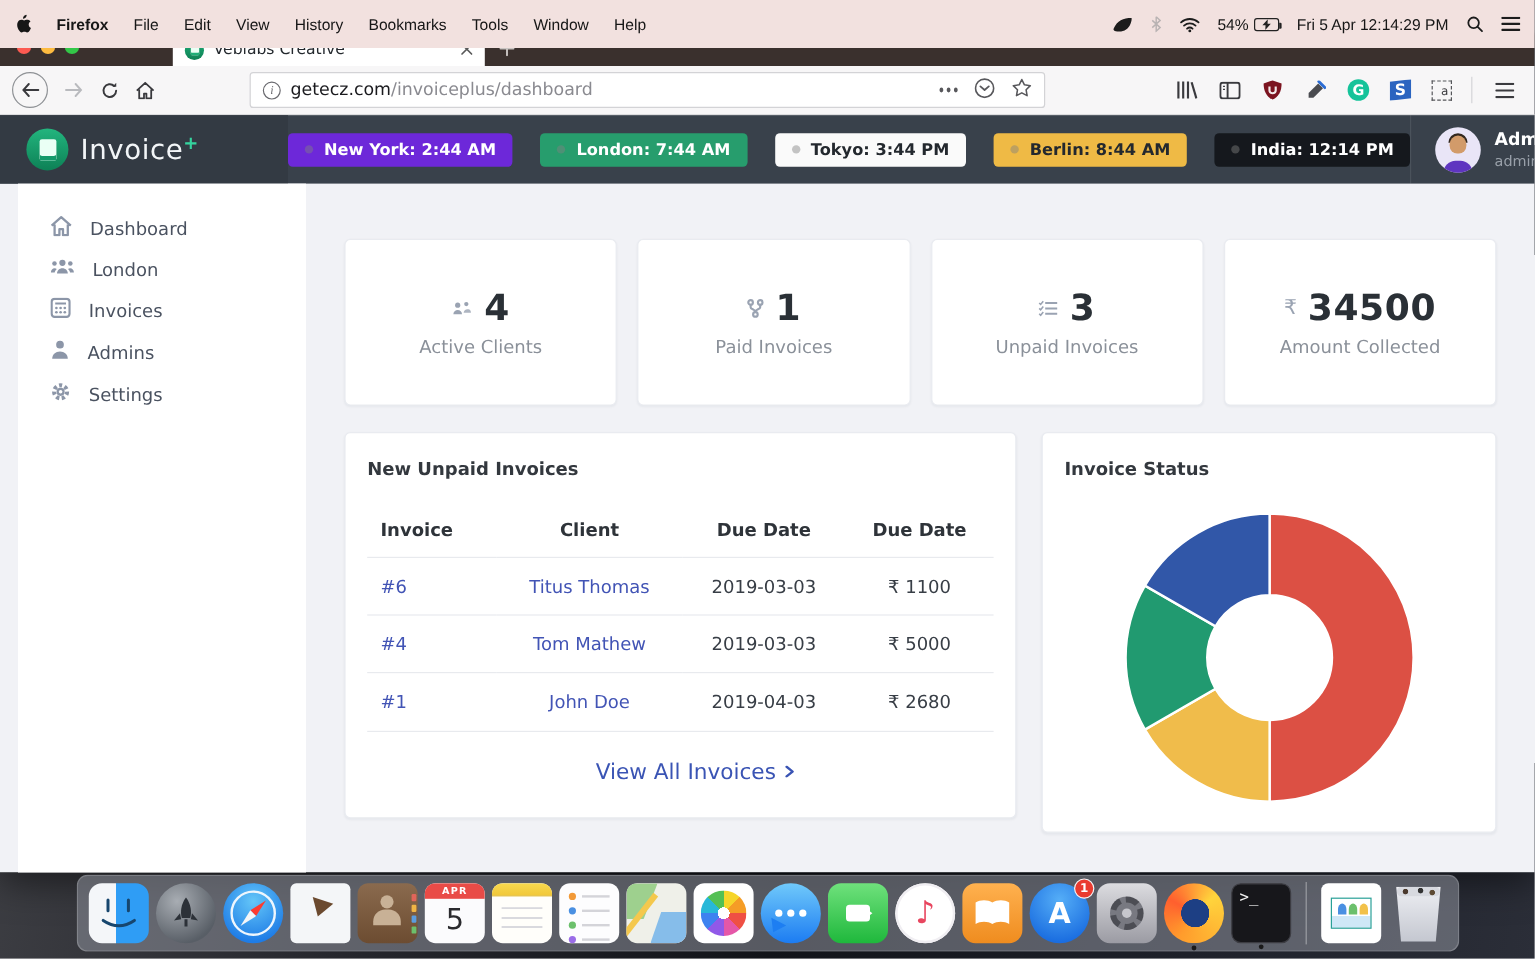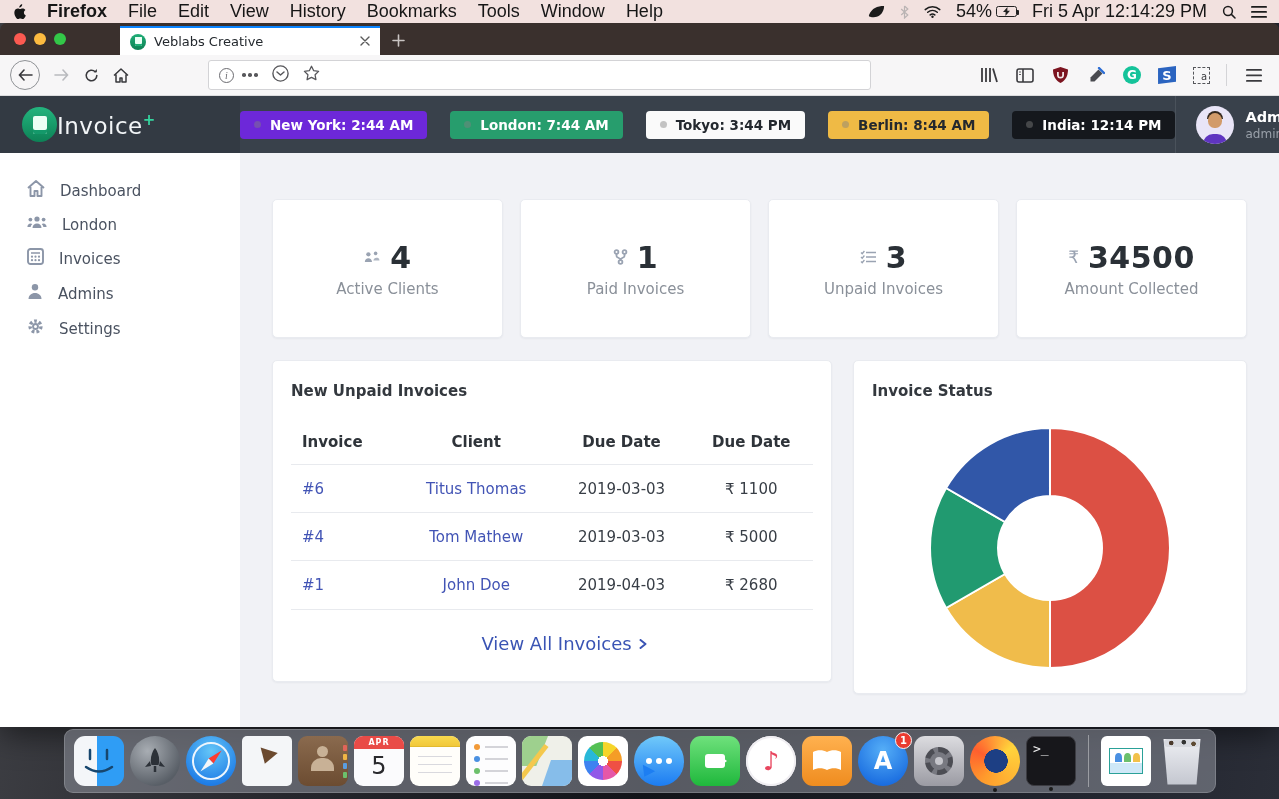--- a/index.html
+++ b/index.html
@@ -2,39 +2,39 @@
 <html><head>
 <meta charset="utf-8">
 <style>
   * { margin:0; padding:0; box-sizing:border-box; }
   html,body { width:1279px; height:799px; }
   body { font-family:"DejaVu Sans","Liberation Sans",sans-serif; overflow:hidden; }
   .screen { position:relative; width:1279px; height:799px;
     background:linear-gradient(100deg,#45464b 0%,#26272d 30%,#121419 55%,#1d2029 78%,#2b2e38 100%); overflow:hidden; }
 
   
-  .menubar { position:absolute; top:0; left:0; width:100%; height:23px; background:#f2e1df;
+  .menubar { position:absolute; top:0; left:0; width:100%; height:40px; background:#f2e1df;
     display:flex; align-items:center; padding:0 12px; font-family:"Liberation Sans",sans-serif;
-    font-size:18px; color:#161616; z-index:40; }
+    font-size:13px; color:#161616; z-index:40; }
   .mb-left { display:flex; align-items:center; gap:21px; }
   .mb-app { font-weight:bold; }
   .mb-item { cursor:default; }
   .mb-right { margin-left:auto; display:flex; align-items:center; gap:15px; }
   .mb-icon { display:inline-flex; align-items:center; }
   .mb-batt { display:flex; align-items:center; gap:4px; }
   .batt-body { width:21px; height:11px; border:1px solid #222; border-radius:2.5px; position:relative; display:flex; align-items:center; justify-content:center; }
   .batt-body::after { content:''; position:absolute; right:-3px; top:3px; width:2px; height:5px; background:#222; border-radius:0 1px 1px 0; }
 
   
   .bwindow { position:absolute; top:23px; left:0; width:1279px; height:704px; border-radius:7px 7px 0 0; overflow:hidden; box-shadow:0 8px 30px rgba(0,0,0,.5); }
   .tabbar { height:32px; background:#3a302d; display:flex; align-items:flex-end; }
   .traffic { display:flex; gap:8px; align-items:center; padding:0 14px; height:32px; }
   .tl { width:12px; height:12px; border-radius:50%; }
   .tl.red{ background:#fc5a51;} .tl.yel{ background:#fdbb40;} .tl.grn{ background:#33c748;}
-  .tab { width:260px; height:29px; background:#fff; border-top:2px solid #0a84ff; display:flex; align-items:center; gap:8px; padding:0 10px; font-size:13px; color:#24292e; margin-left:40px; }
+  .tab { width:260px; height:29px; background:#fff; border-top:2px solid #0a84ff; display:flex; align-items:center; gap:8px; padding:0 10px; font-size:13px; color:#24292e; margin-left:64px; }
   .tab-fav { width:16px; height:16px; border-radius:50%; background:linear-gradient(180deg,#1fae77,#0e8054); display:flex; align-items:center; justify-content:center; flex:none; }
   .tab-fav i { display:block; width:7px; height:9px; background:#eafff5; border-radius:1px; box-shadow:inset 0 -2px 0 #1fae77, inset 0 2px 0 #eafff5; }
   .tab-title { flex:1; white-space:nowrap; overflow:hidden; }
   .tab-close { color:#5a5a5a; font-size:15px; line-height:1; cursor:pointer; }
   .newtab { color:#c9c4c2; font-size:21px; padding:0 12px; line-height:29px; cursor:pointer; }
 
   .navbar { height:41px; background:#f7f6f7; border-bottom:1px solid #dcdcde; display:flex; align-items:center; padding:0 10px; }
   .nav-btn { width:30px; height:30px; display:flex; align-items:center; justify-content:center; border-radius:50%; color:#39393d; font-size:17px; flex:none; cursor:pointer; }
   .nav-back { border:1px solid #8f9296; margin-right:6px; }
   .nav-fwd { color:#b9babe; }
@@ -48,37 +48,37 @@
   .ext-row { display:flex; align-items:center; gap:17px; margin-left:108px; }
   .ext { width:19px; height:19px; display:flex; align-items:center; justify-content:center; cursor:pointer; }
   .gram { width:18px; height:18px; border-radius:50%; background:#15c39a; color:#fff; font-weight:bold; font-size:12px; display:flex; align-items:center; justify-content:center; }
   .s-ext { width:18px; height:18px; background:#2b64c0; color:#fff; font-weight:bold; font-size:13px; display:flex; align-items:center; justify-content:center; clip-path:polygon(0 12%,100% 0,100% 88%,0 100%); }
   .shot { width:17px; height:17px; border:1.6px dashed #55565a; color:#3a3a3e; font-size:10px; display:flex; align-items:flex-end; justify-content:flex-end; padding:1px 2px; }
   .nav-sep { width:1px; height:22px; background:#d4d4d7; margin:0 12px 0 16px; }
 
   
   .viewport { position:absolute; top:73px; left:0; width:1279px; height:631px; background:#f1f2f6; }
   .app-header { height:57px; background:#39414b; display:flex; align-items:stretch; }
-  .logo-zone { width:240px; background:#333a43; display:flex; align-items:center; padding-left:22px; flex:none; }
+  .logo-zone { width:240px; background:#333a43; display:flex; align-items:center; padding-left:22px; gap:10px; flex:none; }
   .logo-badge { width:35px; height:35px; border-radius:50%; background:linear-gradient(180deg,#23b57e,#0d8156); display:flex; align-items:center; justify-content:center; }
   .logo-badge i { display:block; width:14px; height:18px; background:#eafff5; border-radius:2px; box-shadow:inset 0 -4px 0 #14996a; }
   .logo-text { color:#f2f5f7; font-size:23px; letter-spacing:.5px; }
   .logo-plus { color:#35d39e; font-size:15px; vertical-align:super; font-weight:bold; }
   .clock-row { flex:1; display:flex; align-items:center; justify-content:center; gap:23px; }
   .tz-badge { display:flex; align-items:center; gap:9px; border-radius:4px; padding:6px 14px; font-size:13.5px; font-weight:bold; white-space:nowrap; cursor:default; }
   .tz-dot { width:7px; height:7px; border-radius:50%; background:rgba(128,128,128,.45); flex:none; }
   .profile { display:flex; align-items:center; gap:11px; padding:0 26px 0 20px; border-left:1px solid rgba(255,255,255,.09); }
   .avatar { width:38px; height:38px; border-radius:50%; background:#e9e5f7; position:relative; overflow:hidden; flex:none; }
   .avatar .head { position:absolute; top:7px; left:12px; width:14px; height:15px; border-radius:50% 50% 45% 45%; background:#d29b6a; }
   .avatar .hair { position:absolute; top:5px; left:11px; width:16px; height:8px; border-radius:8px 8px 0 0; background:#33281f; }
   .avatar .body { position:absolute; bottom:-4px; left:7px; width:24px; height:14px; border-radius:10px 10px 0 0; background:#5f35c0; }
   .prof-name { color:#fff; font-size:14.5px; font-weight:bold; line-height:1.25; }
   .prof-email { color:#99a0a9; font-size:12px; }
 
-  .app-body { display:flex; height:632px; }
+  .app-body { display:flex; height:632px;padding-left:15px; }
   .sidebar { width:240px; background:#fff; position:relative; flex:none; }
   .side-nav { padding-top:20px; }
   .side-item { display:flex; align-items:center; gap:15px; padding:7px 0 7px 27px; cursor:pointer; }
   .side-item svg { flex:none; }
   .side-label { font-size:15px; color:#4a5260; }
   .night { position:absolute; bottom:0; left:0; width:100%; border-top:1px solid #e9e9ef; padding:13px 0 16px; text-align:center; color:#3a55b8; font-size:14.5px; cursor:pointer; display:flex; align-items:center; justify-content:center; gap:7px; }
 
   .main { flex:1; padding:46px 32px 0; }
   .cards-row { display:flex; gap:17px; }
   .stat-card { flex:1; height:139px; background:#fff; border:1px solid #e9ebf0; border-radius:5px; box-shadow:0 1px 2px rgba(20,30,60,.05);
@@ -273,20 +273,21 @@
           </svg>
       </span>
       <span class="nav-btn">
         <svg width="16" height="15" viewBox="0 0 16 15">
             <path d="M1 7.5 8 1l7 6.5M3 6.5V14h4v-4h2v4h4V6.5" stroke="#39393d" stroke-width="1.5" fill="none" stroke-linejoin="round"></path>
           </svg>
       </span>
 
       <div class="urlbar">
         <span class="info-ic">i</span>
+        <span class="url-text"><b style="font-weight:normal">getecz.com</b><span class="path">/invoiceplus/dashboard</span></span>
         <span class="urlbar-actions">
           <span class="dots3">
               <b></b>
               <b></b>
               <b></b>
             </span>
           <span>
             <svg width="17" height="17" viewBox="0 0 17 17">
                 <circle cx="8.5" cy="8.5" r="7.6" stroke="#58585c" stroke-width="1.4" fill="none"></circle>
                 <path d="M5 7l3.5 3L12 7" stroke="#58585c" stroke-width="1.5" fill="none" stroke-linecap="round" stroke-linejoin="round"></path>

